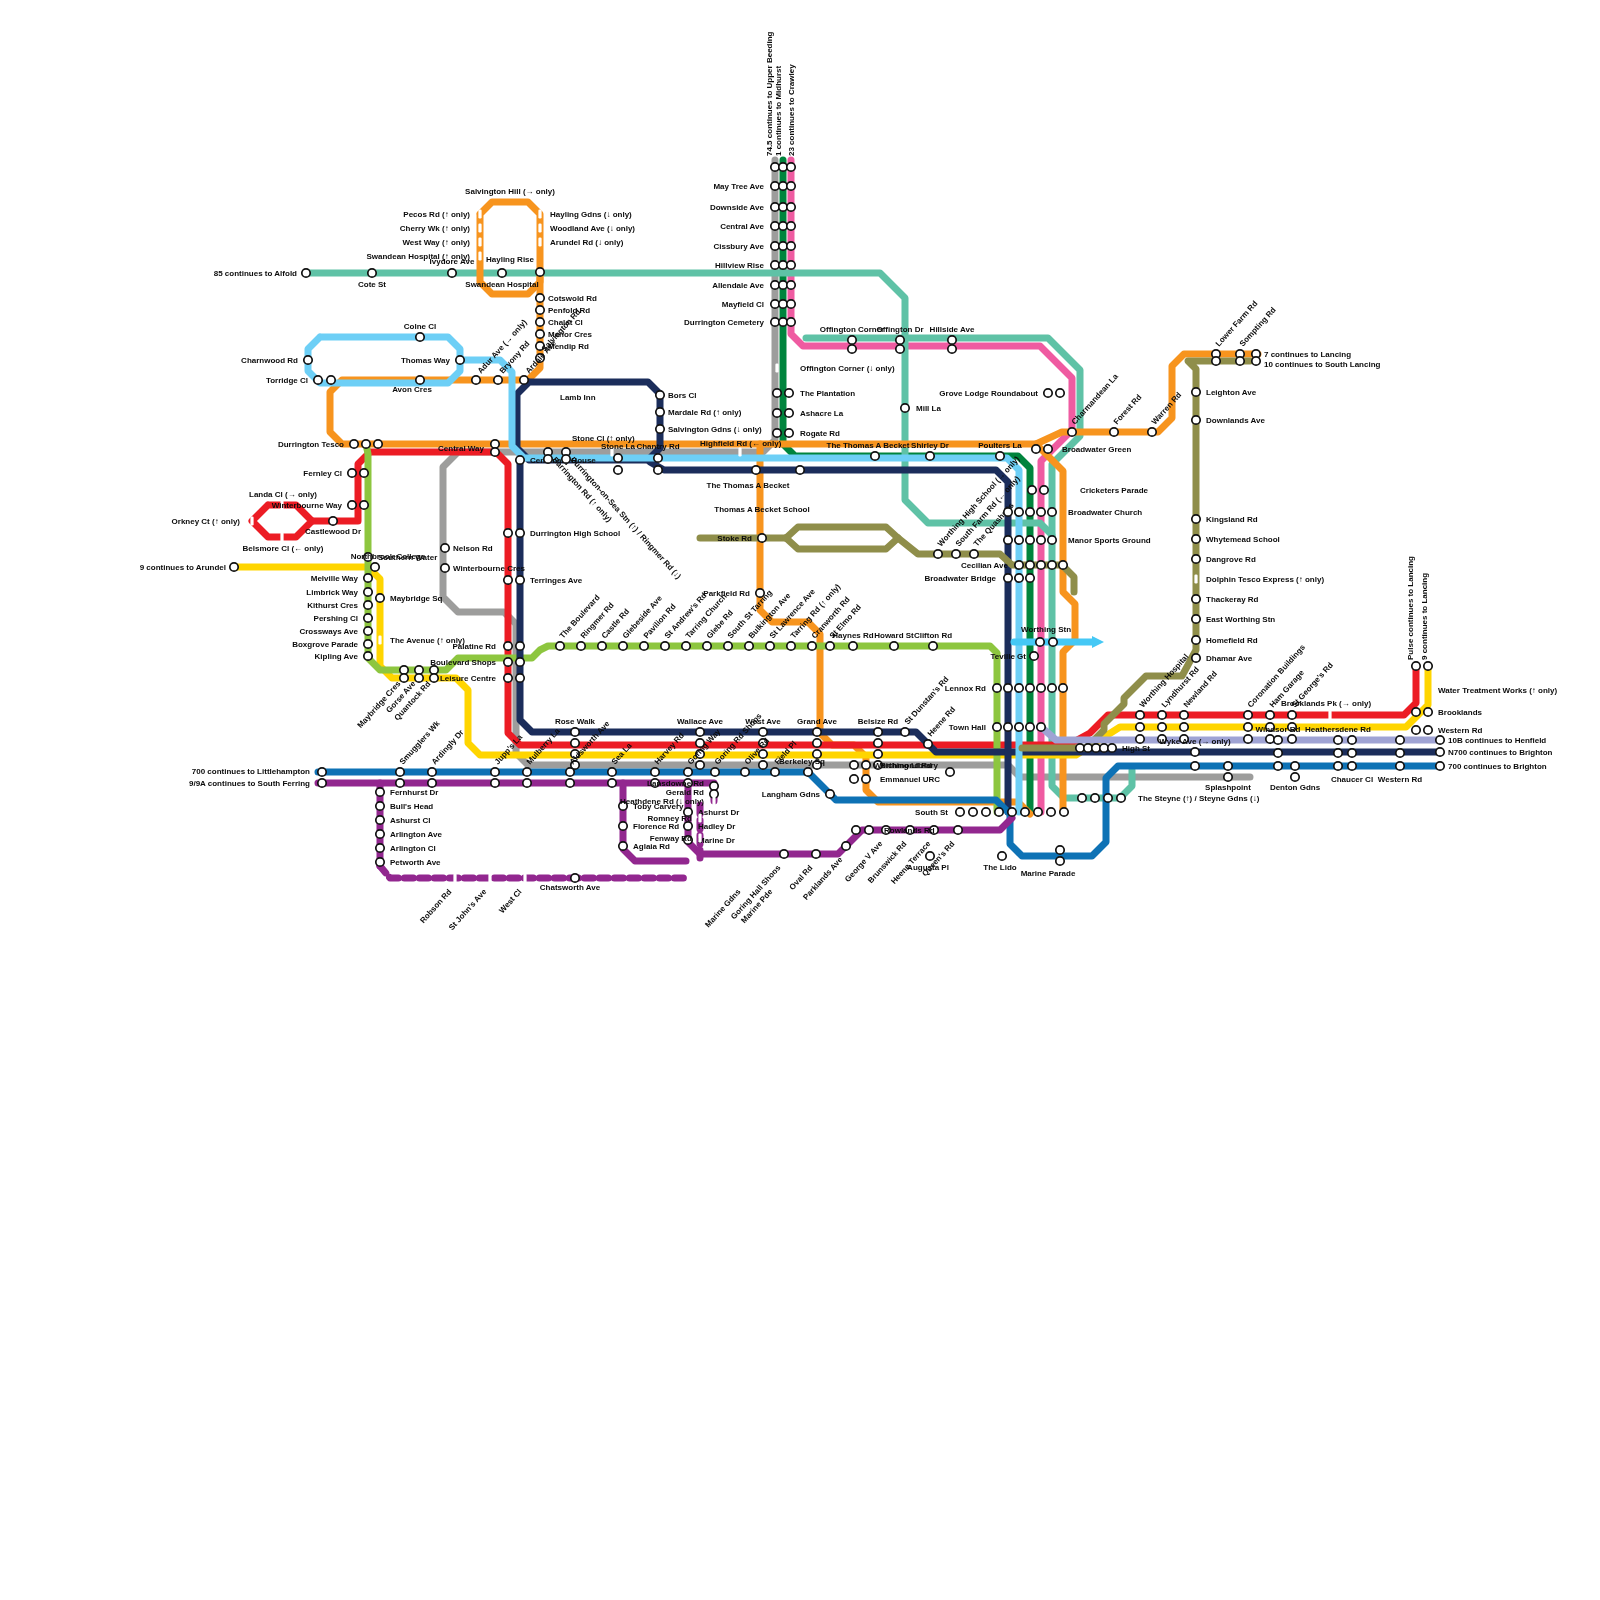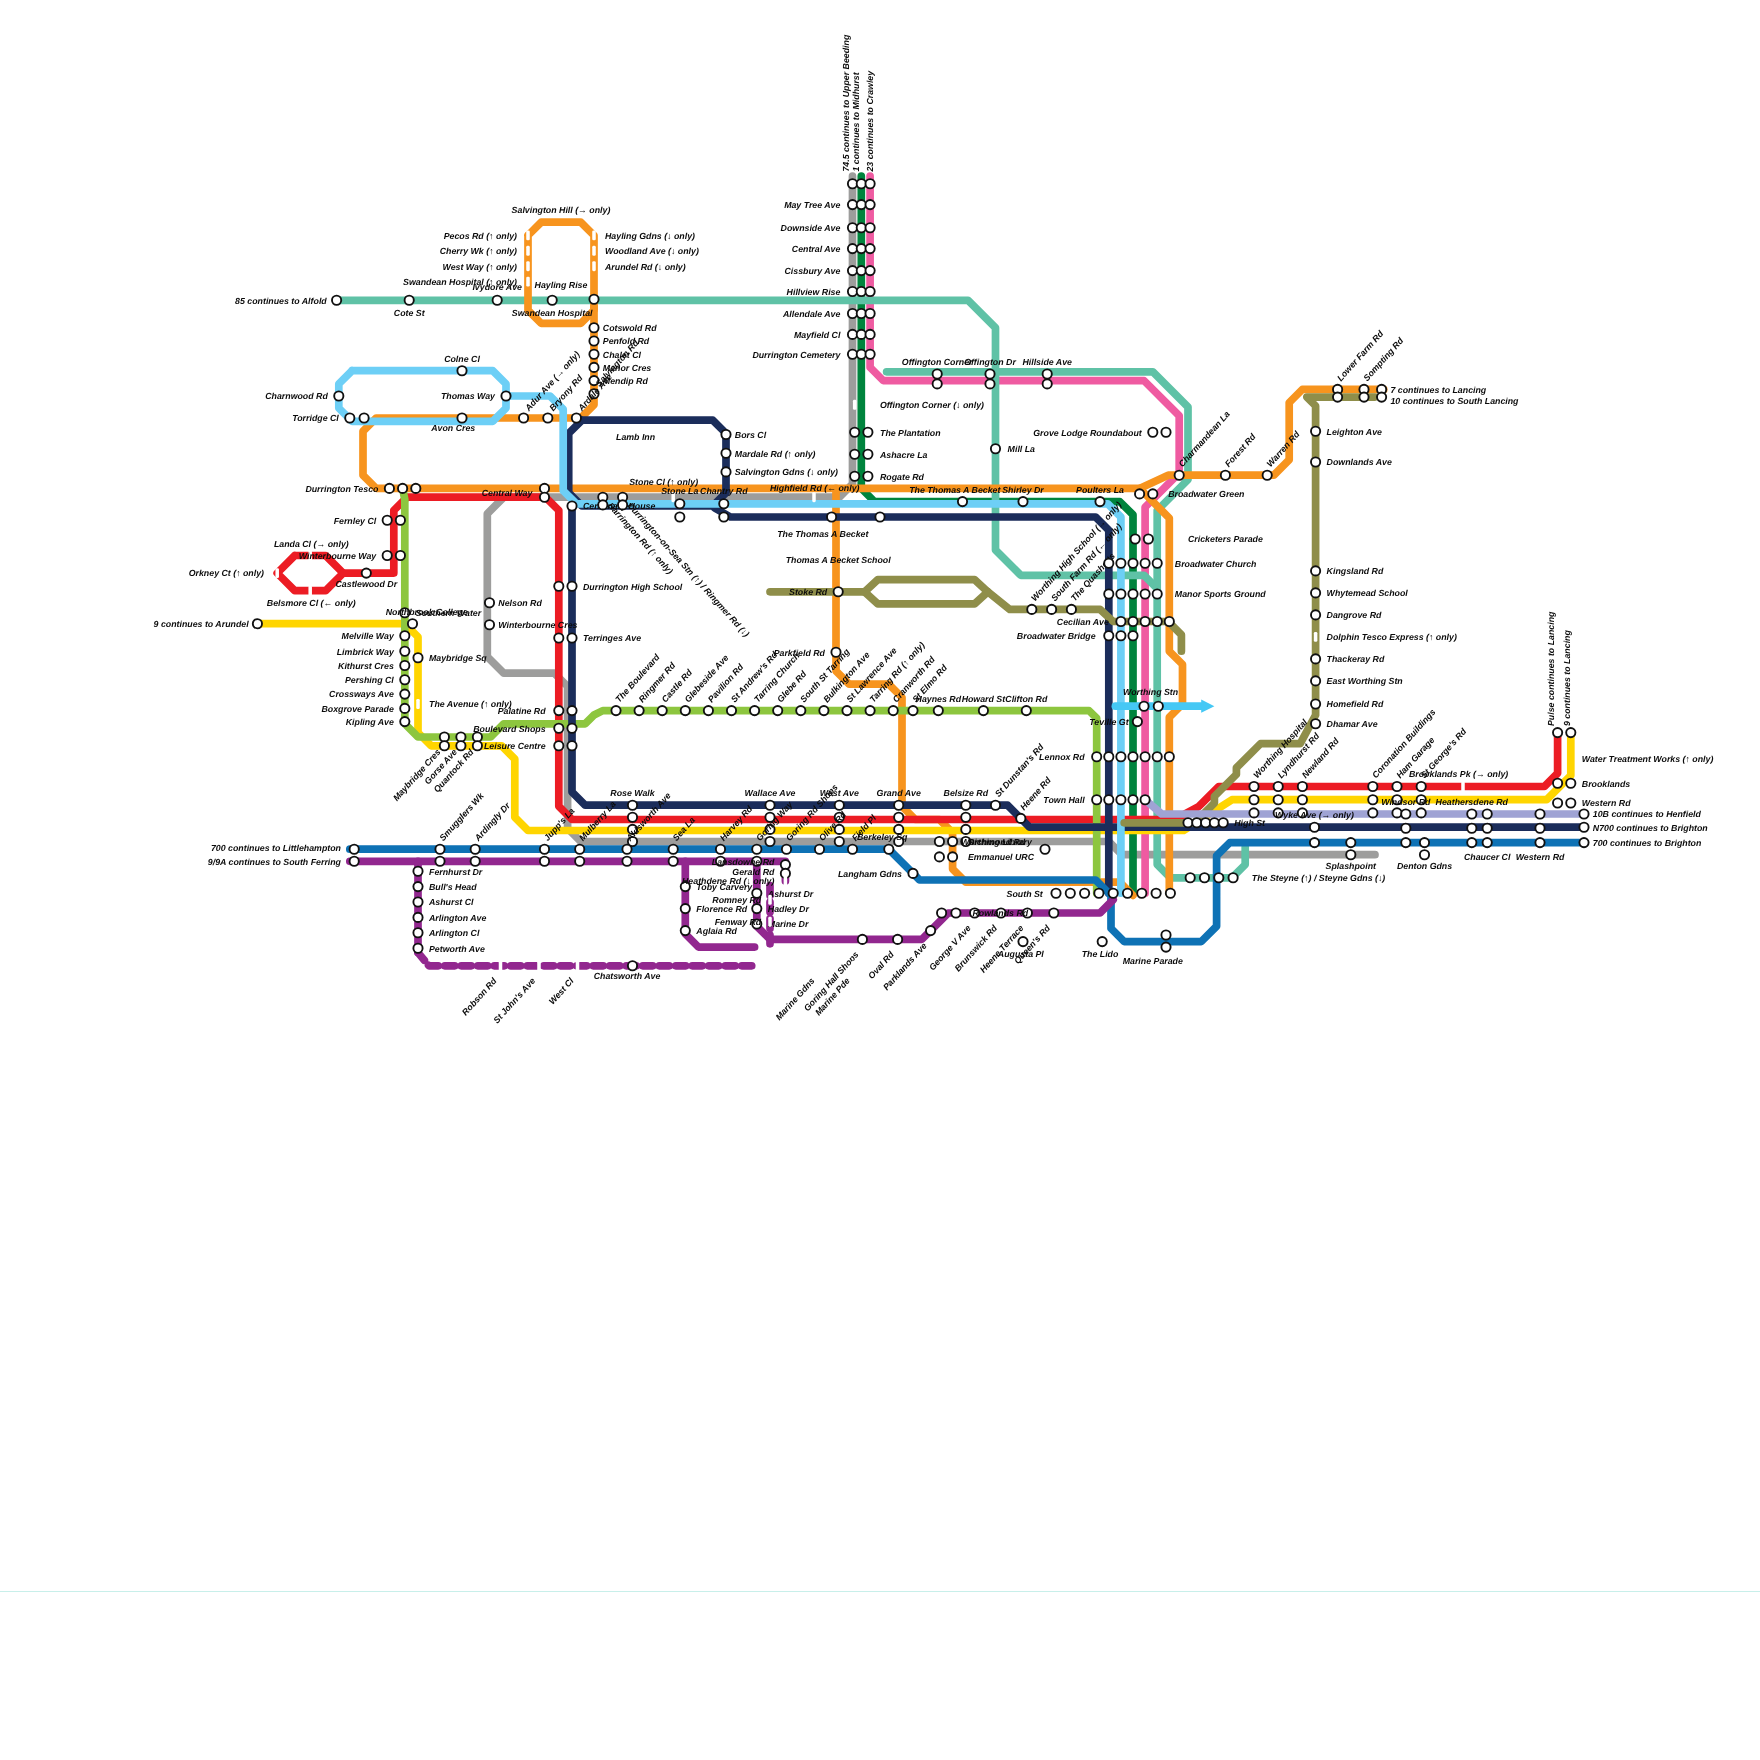--- a/index.html
+++ b/index.html
@@ -1,16 +1,16 @@
 <!DOCTYPE html>
 <html><head>
 <meta charset="utf-8">
 <style>
   html,body{margin:0;padding:0;background:#ffffff;}
-  #stage{position:relative;width:1600px;height:1447px;background:#14b8a6;overflow:hidden;font-style:italic;}
+  #stage{position:relative;width:1600px;height:1447px;background:#fde047;overflow:hidden;}
   svg text{font-family:"Liberation Sans","DejaVu Sans",sans-serif;font-weight:bold;fill:#0b0b0b;}
 </style>
 </head>
 <body>
 
 <div id="stage">
   <svg id="map-svg" width="1600" height="1600" viewBox="0 0 1600 1600" xmlns="http://www.w3.org/2000/svg" style="background: rgb(255, 255, 255);">
       <path d="M775 160 L775 440 L763 452 L520 452 L458 452 L443 467 L443 597 L458 612 L504 612 L516 624 L516 753 L528 765 L1008 765 L1020 777 L1250 777" fill="none" stroke="#9d9d9c" stroke-width="7" stroke-linejoin="round" stroke-linecap="round"></path>
       <path d="M783 160 L783 444 L795 456 L1018 456 L1030 468 L1030 812" fill="none" stroke="#00843d" stroke-width="7" stroke-linejoin="round" stroke-linecap="round"></path>
       <path d="M791 160 L791 334 L803 346 L1040 346 L1072 378 L1072 430 L1041 461 L1041 812" fill="none" stroke="#ef5ba1" stroke-width="7" stroke-linejoin="round" stroke-linecap="round"></path>

